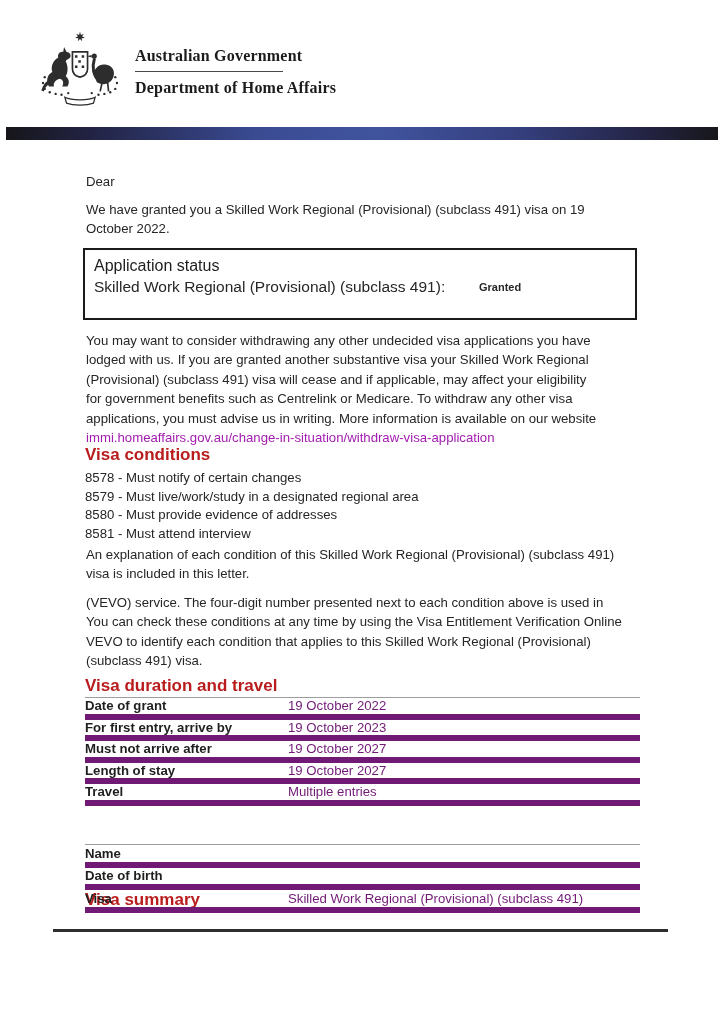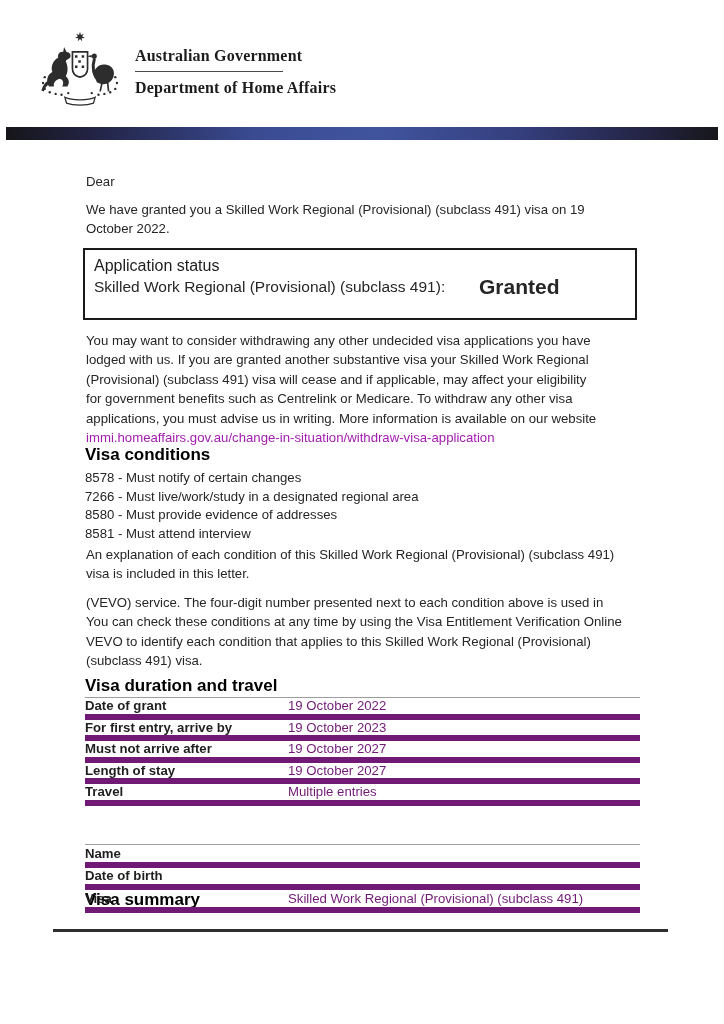--- a/index.html
+++ b/index.html
@@ -25,23 +25,23 @@
   .p2 { top:331px; }
   .p3 { top:545px; }
   .p4 { top:593px; }
   .link { color:#a21caf; cursor:pointer; }
   
   .status-box { position:absolute; left:83px; top:248px; width:554px; height:72px;
     border:2px solid #1a1a1a; padding:5px 9px; background:#fff; }
   .status-title { font-size:16px; font-weight:normal; color:#1d1d1d; line-height:22px; }
   .status-row { display:flex; align-items:flex-start; }
   .status-label { width:352px; font-size:15.5px; line-height:20.5px; }
-  .status-value { font-size:21px; font-weight:bold; line-height:20.5px; padding-left:33px; }
+  .status-value { font-size:11px; font-weight:bold; line-height:20.5px; padding-left:33px; }
   
-  .sec-h { position:absolute; left:85px; font-size:17px; font-weight:bold; color:#000000; }
+  .sec-h { position:absolute; left:85px; font-size:17px; font-weight:bold; color:#b91c1c; }
   .h-conditions { top:445px; }
   .h-duration  { top:676px; }
   .h-summary   { top:856px;margin-top:34px; }
   .cond-list { position:absolute; left:85px; top:469px; font-size:13.2px; line-height:18.6px; }
   
   .kv-table { position:absolute; left:85px; width:555px; border-top:1px solid #9d9d9d; }
   .t-duration { top:697px; }
   .t-summary  { top:844px; }
   .kv-row { display:flex; align-items:center; height:21.5px; border-bottom:6px solid #701a75; }
   .t-summary .kv-row { height:22.5px; }
@@ -117,21 +117,21 @@
     <div class="txt">lodged with us. If you are granted another substantive visa your Skilled Work Regional</div>
     <div class="txt">(Provisional) (subclass 491) visa will cease and if applicable, may affect your eligibility</div>
     <div class="txt">for government benefits such as Centrelink or Medicare. To withdraw any other visa</div>
     <div class="txt">applications, you must advise us in writing. More information is available on our website</div>
     <div class="txt"><span class="link">immi.homeaffairs.gov.au/change-in-situation/withdraw-visa-application</span></div>
   </div>
 
   <div class="sec-h h-conditions">Visa conditions</div>
   <div class="cond-list">
     <div>8578 - Must notify of certain changes</div>
-    <div>7266 - Must live/work/study in a designated regional area</div>
+    <div>8579 - Must live/work/study in a designated regional area</div>
     <div>8580 - Must provide evidence of addresses</div>
     <div>8581 - Must attend interview</div>
   </div>
 
   <div class="abs p3">
     <div class="txt">An explanation of each condition of this Skilled Work Regional (Provisional) (subclass 491)</div>
     <div class="txt">visa is included in this letter.</div>
   </div>
 
   <div class="abs p4">

